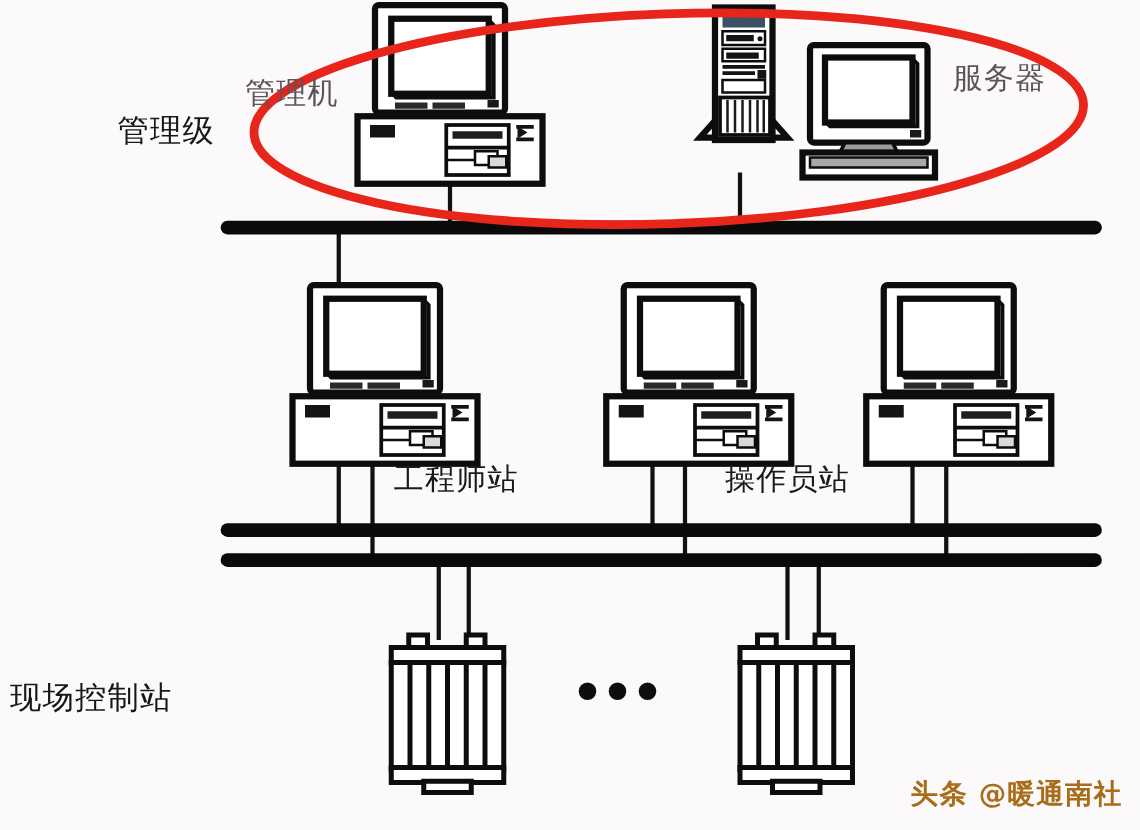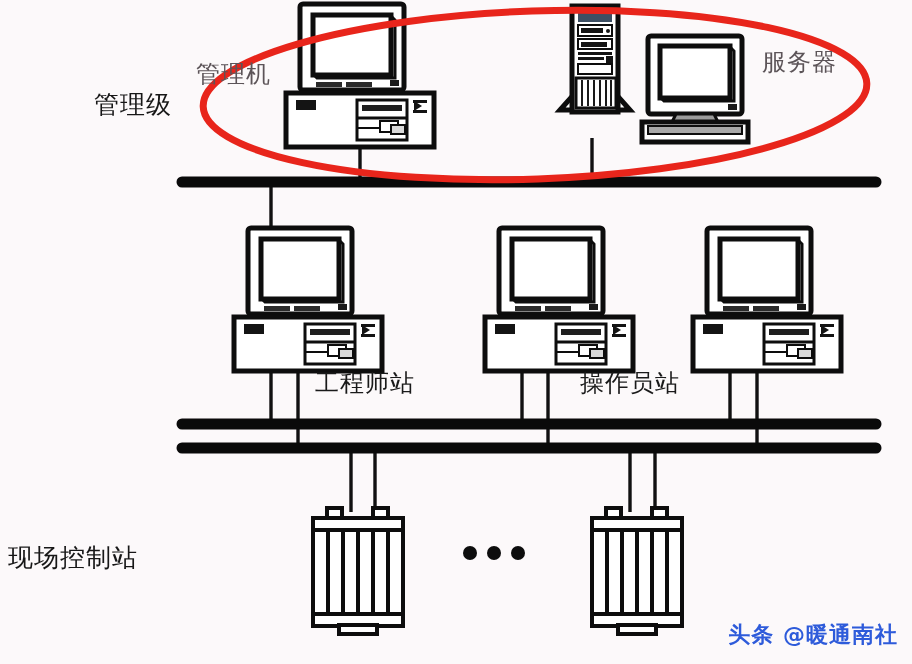--- a/index.html
+++ b/index.html
@@ -32,21 +32,21 @@
     white-space:nowrap;
     user-select:none;
   }
   .dim-label{color:#5c5458;}
   .watermark{
     position:absolute;
     right:14px;bottom:14px;
     font-family:"DejaVu Sans","Liberation Sans",sans-serif;
     font-size:22px;
     font-weight:bold;
-    color:#1d4ed8;
+    color:#a16207;
     letter-spacing:1px;
     white-space:nowrap;
     user-select:none;
     opacity:.92;
     margin-top:42px;
   }
 </style>
 </head>
 <body>
 

